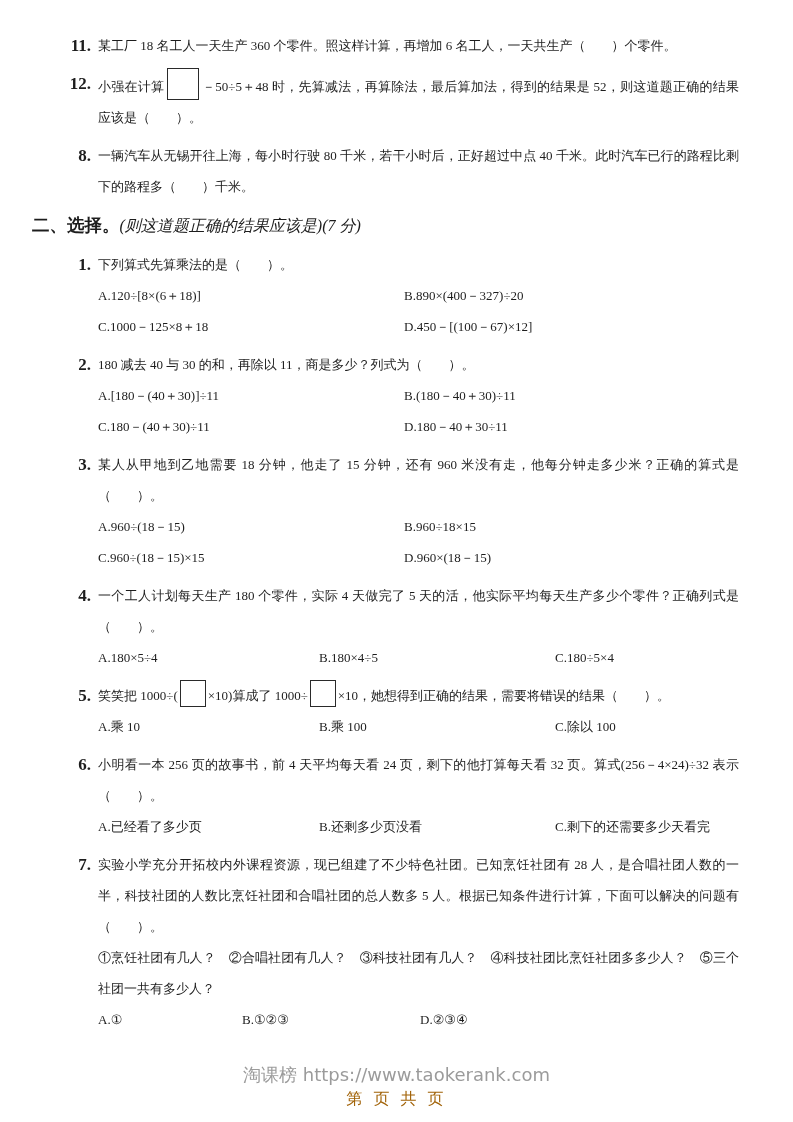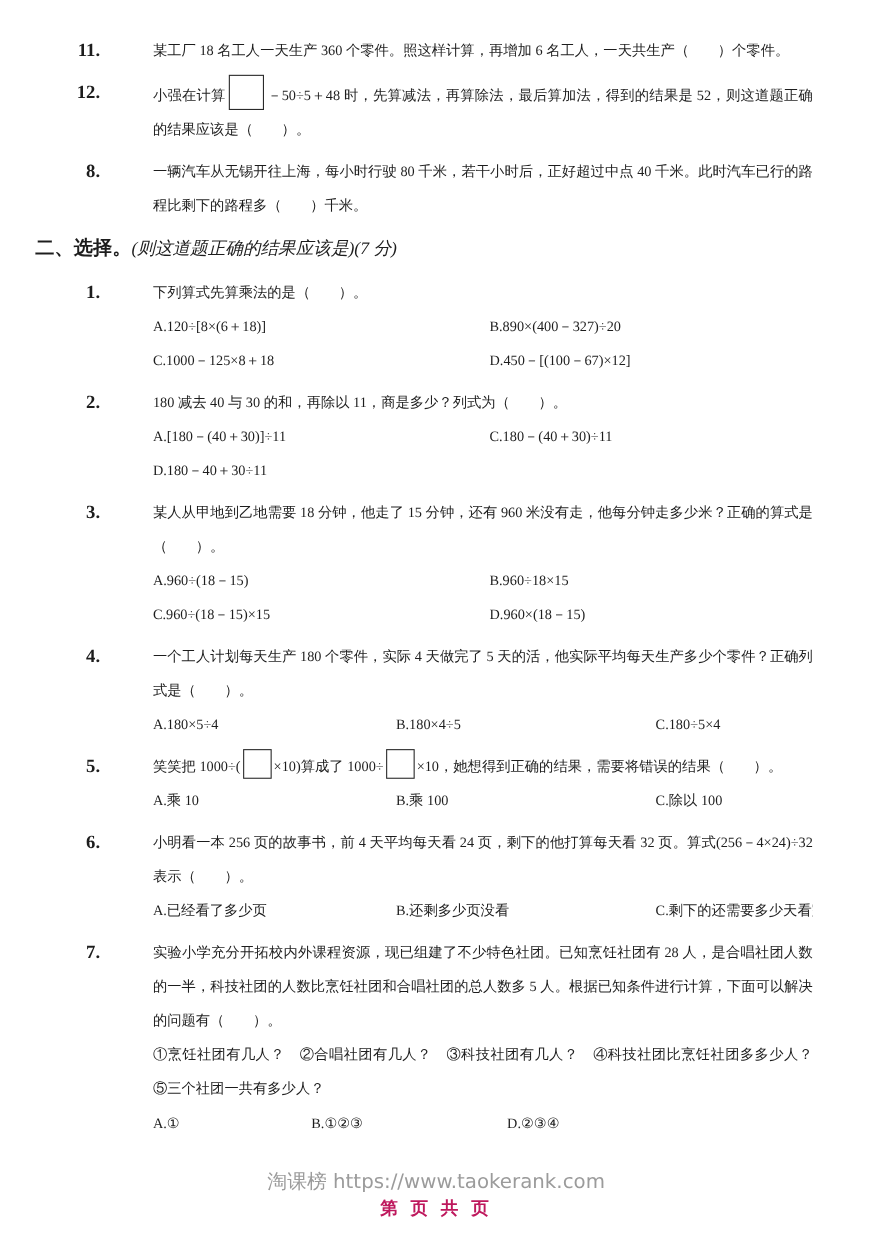--- a/index.html
+++ b/index.html
@@ -6,21 +6,21 @@
   html,body { width:793px; height:1122px; }
   body {
     background:#ffffff;
     color:#1d1d1d;
     font-family:"Liberation Serif","DejaVu Serif",serif;
     position:relative;
     overflow:hidden;
   }
   .content { padding:30px 54px 0 58px; }
 
-  .question { display:flex; margin-bottom:7px;gap:41px; }
+  .question { display:flex; margin-bottom:7px; }
   .qnum {
     width:40px; flex-shrink:0; text-align:right; padding-right:7px;
     font-weight:bold; font-size:17px; line-height:31px;
   }
   .qbody { flex:1; font-size:13px; line-height:31px; min-width:0; }
   .qpara { text-align:justify; }
 
   .sqbox {
     display:inline-block; width:32px; height:32px;
     border:1.6px solid #2a2a2a; background:#fff;
@@ -39,21 +39,21 @@
     font-size:17.5px; line-height:33px;
   }
   .sec-title { font-weight:bold; }
   .sec-sub, .sec-score { font-style:italic; font-size:16px; }
 
   .footer {
     position:absolute; left:0; right:0; bottom:12px; text-align:center;
     font-family:"DejaVu Sans","Liberation Sans",sans-serif;
   }
   .footer .site { color:#9b9b9b; font-size:18px; line-height:26px; }
-  .footer .pageinfo { color:#be185d; font-size:16px; line-height:22px; letter-spacing:3px;font-weight:bold; }
+  .footer .pageinfo { color:#a16207; font-size:16px; line-height:22px; letter-spacing:3px; }
 </style>
 </head>
 <body>
 
 <div class="content">
 
   <div id="fill-questions">
       <div class="question">
         <div class="qnum">11.</div>
         <div class="qbody">
@@ -90,20 +90,21 @@
             <div class="option">D.450－[(100－67)×12]</div>
           </div>
         </div>
       </div>
       <div class="question">
         <div class="qnum">2.</div>
         <div class="qbody">
           <div class="qpara"><span>180 减去 40 与 30 的和，再除以 11，商是多少？列式为（　　）。</span></div>
           <div class="options cols-2">
             <div class="option">A.[180－(40＋30)]÷11</div>
+            <div class="option">B.(180－40＋30)÷11</div>
             <div class="option">C.180－(40＋30)÷11</div>
             <div class="option">D.180－40＋30÷11</div>
           </div>
         </div>
       </div>
       <div class="question">
         <div class="qnum">3.</div>
         <div class="qbody">
           <div class="qpara"><span>某人从甲地到乙地需要 18 分钟，他走了 15 分钟，还有 960 米没有走，他每分钟走多少米？正确的算式是（　　）。</span></div>
           <div class="options cols-2">

